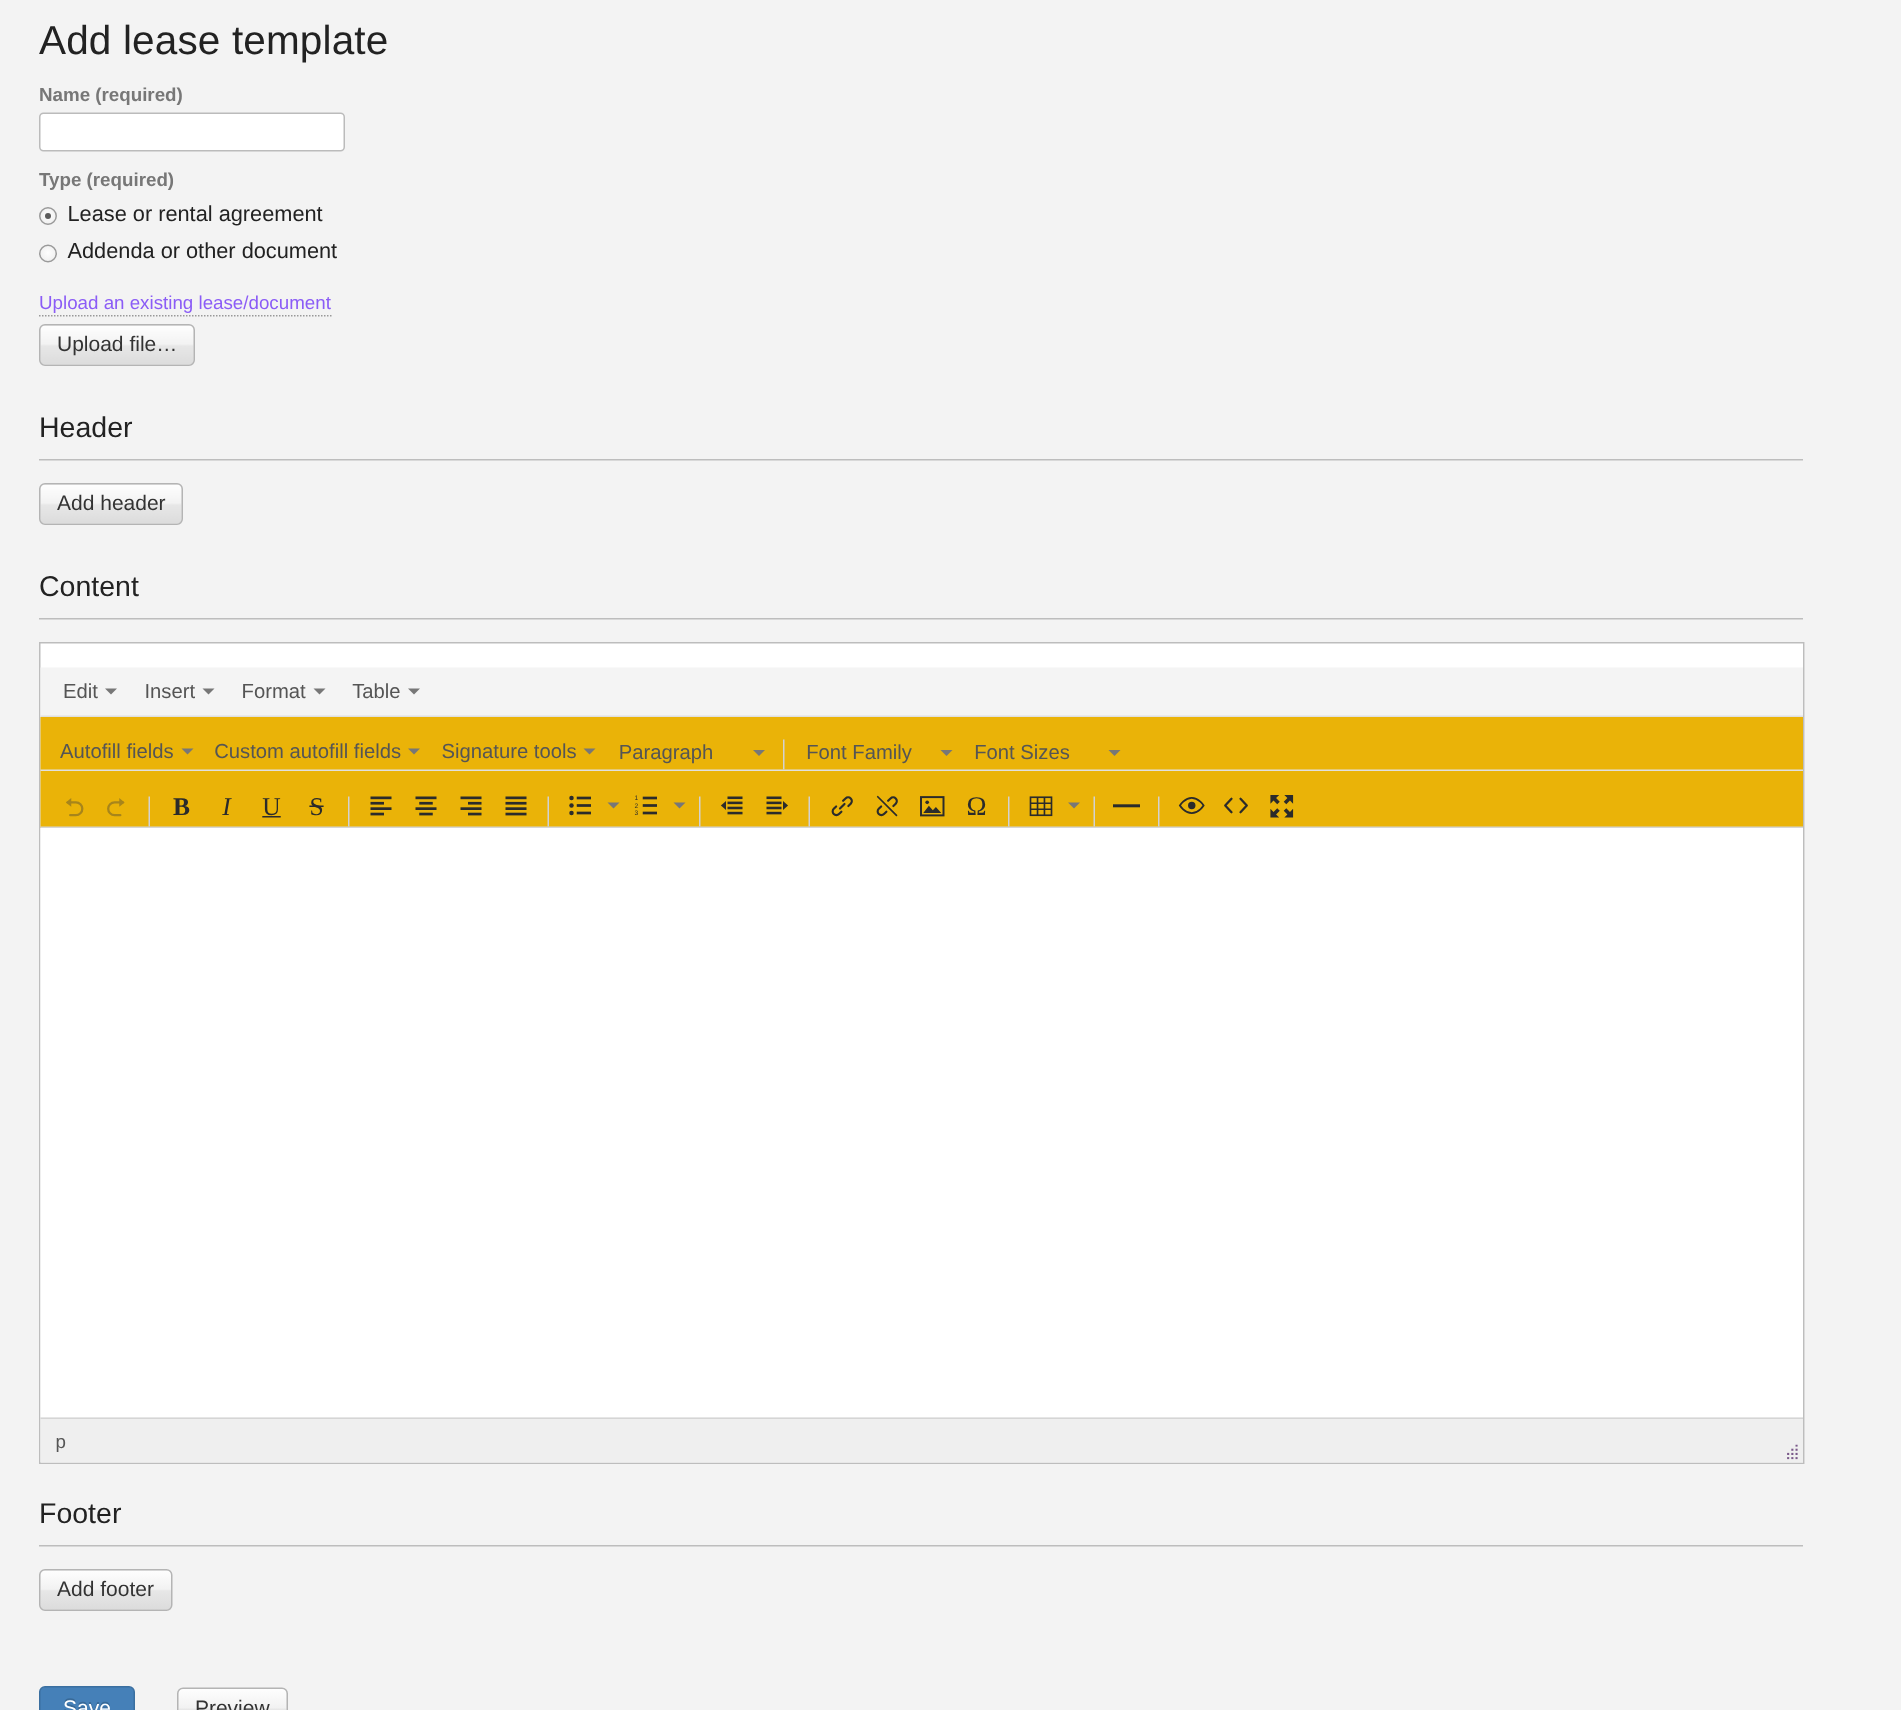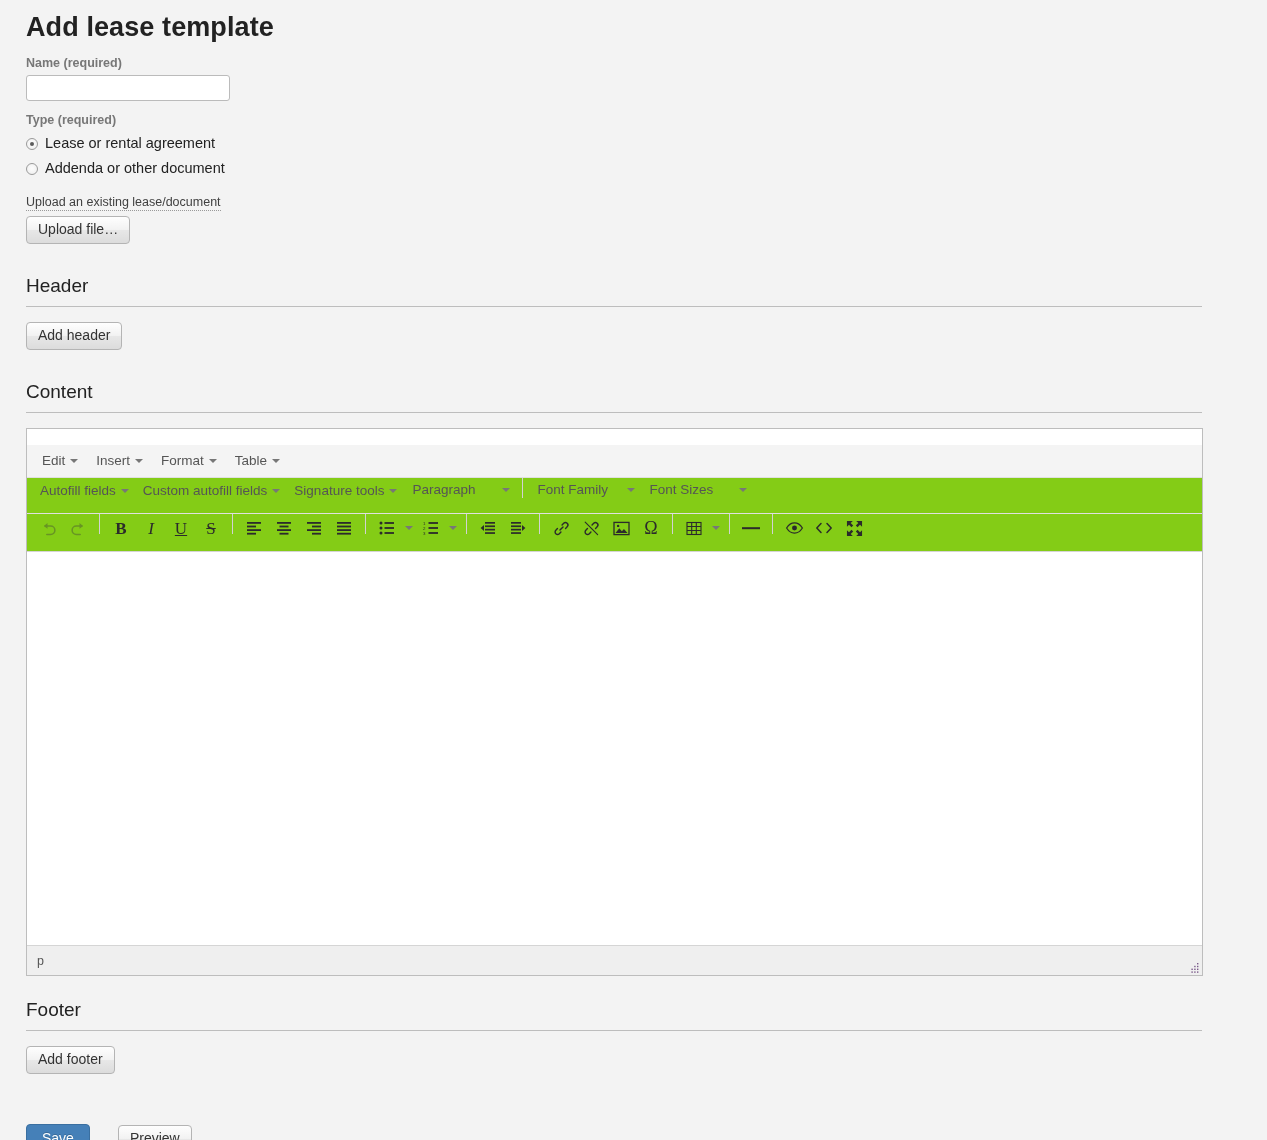--- a/index.html
+++ b/index.html
@@ -14,21 +14,21 @@
     width: 1267px;
     height: 1140px;
     overflow: hidden;
     position: relative;
   }
   .page { padding: 0 0 0 26px; }
 
   
   .page-title {
     font-size: 27px;
-    font-weight: bold;
+    font-weight: normal;
     color: #222;
     margin: 0;
     padding: 10px 0 0 0;
     line-height: 34px;
     letter-spacing: 0.1px;
   }
 
   
   .field-label {
     font-size: 12.5px;
@@ -77,21 +77,21 @@
     background: #5b5b5b;
   }
   .radio-label {
     font-size: 14.5px;
     color: #222;
     line-height: 17px;
   }
 
   .hint-label {
     font-size: 12.5px;
-    color: #404040;
+    color: #8b5cf6;
     margin-top: 17px;
     margin-bottom: 5px;
     display: inline-block;
     border-bottom: 1px dotted #999;
     line-height: 15px;
     cursor: help;
   }
 
   
   .btn {
@@ -167,22 +167,22 @@
     font-size: 13.5px;
     color: #555;
     padding: 4px 9px;
     border-radius: 3px;
     cursor: pointer;
     line-height: 16px;
   }
 
   .mce-toolbar {
     display: flex;
-    align-items: flex-start;
-    background: #84cc16;
+    align-items: flex-end;
+    background: #eab308;
     border-bottom: 1px solid #e0e0e0;
     padding: 0 6px;
     min-height: 36px;
   }
   .mce-toolbar.icons { min-height: 38px; border-bottom: 1px solid #d5d5d5; }
 
   .tb-btn {
     display: flex;
     align-items: center;
     justify-content: center;

